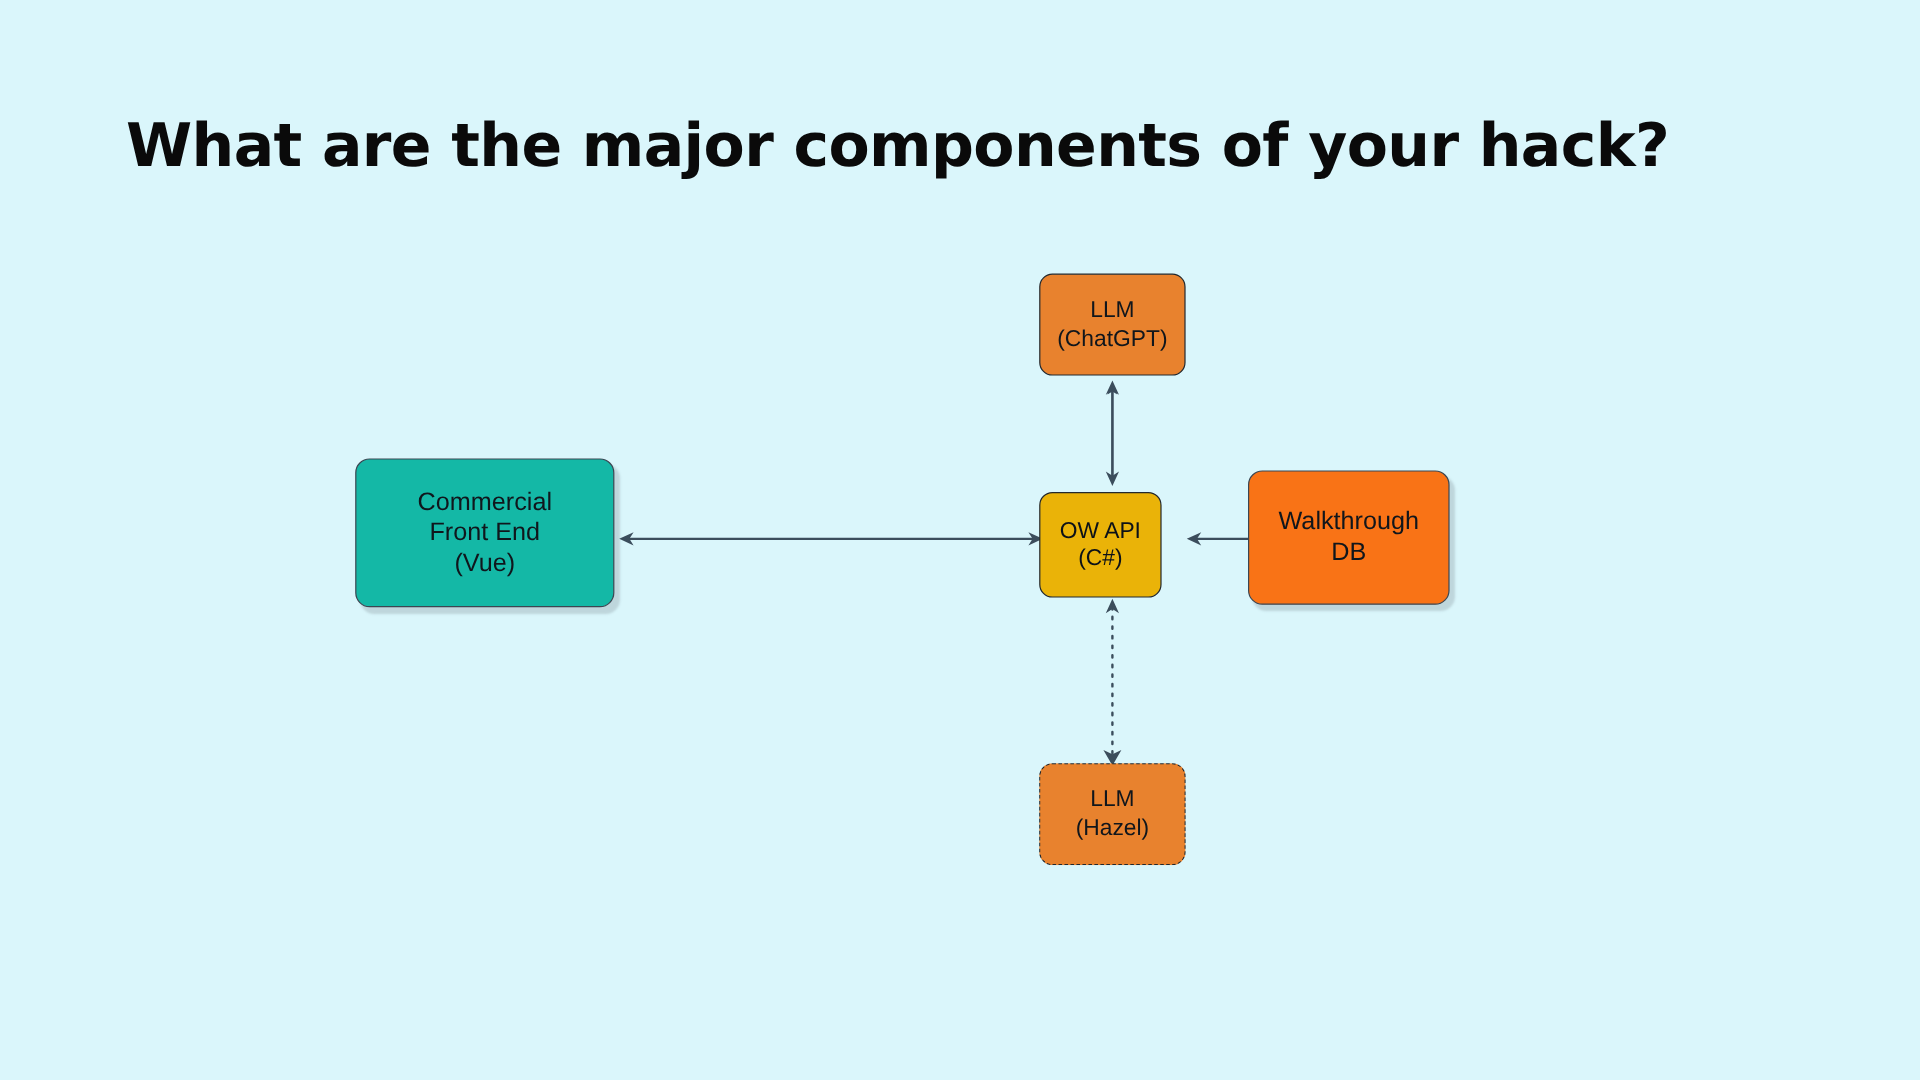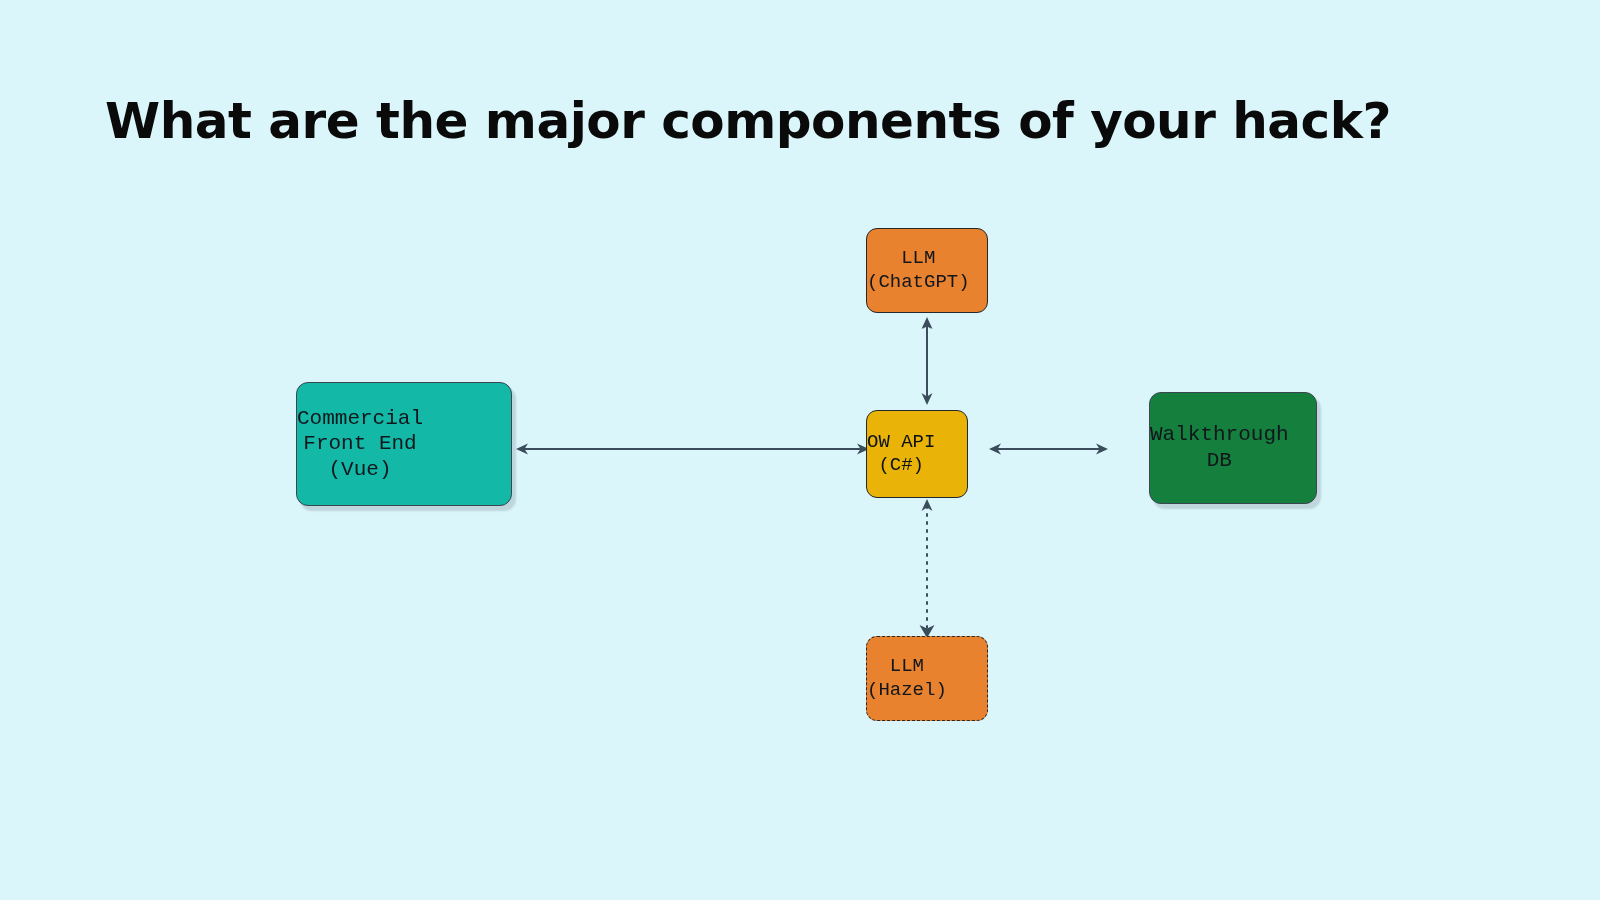--- a/index.html
+++ b/index.html
@@ -35,26 +35,26 @@
     left: 0;
     top: 0;
     width: 1600px;
     height: 900px;
   }
   .node {
     position: absolute;
     box-sizing: border-box;
     display: flex;
     align-items: center;
+    justify-content: center;
     text-align: center;
     border-radius: 12px;
     color: #10161c;
     line-height: 1.22;
     z-index: 2;
-    font-family: Liberation Mono, monospace;
   }
   .node .label {
     display: block;
     white-space: pre-line;
   }
   .node-gray {
     background: #e7e5e4;
     border: 1.3px solid #3b4652;
     box-shadow: 4px 5px 2px rgba(90, 100, 110, 0.22);
     font-size: 21px;
@@ -152,21 +152,21 @@
     <span class="label">Commercial
 Front End
 (Vue)</span>
   </div>
 
   <div class="node node-blue" id="node-ow-api" style="left: 866px; top: 410px; width: 102px; height: 88px; background: #eab308; border-color: rgb(35, 40, 45); border-style: solid;">
     <span class="label">OW API
 (C#)</span>
   </div>
 
-  <div class="node node-gray" id="node-walkthrough-db" style="left: 1149px; top: 392px; width: 168px; height: 112px; background: #15803d; border-color: rgb(59, 70, 82); border-style: solid;">
+  <div class="node node-gray" id="node-walkthrough-db" style="left: 1040px; top: 392px; width: 168px; height: 112px; background: #f97316; border-color: rgb(59, 70, 82); border-style: solid;">
     <span class="label">Walkthrough
 DB</span>
   </div>
 
   <div class="node node-orange-dashed" id="node-llm-hazel" style="left: 866px; top: 636px; width: 122px; height: 85px; background: rgb(232, 130, 46); border-color: rgb(35, 40, 45); border-style: dashed;">
     <span class="label">LLM
 (Hazel)</span>
   </div>
 
 </div>

